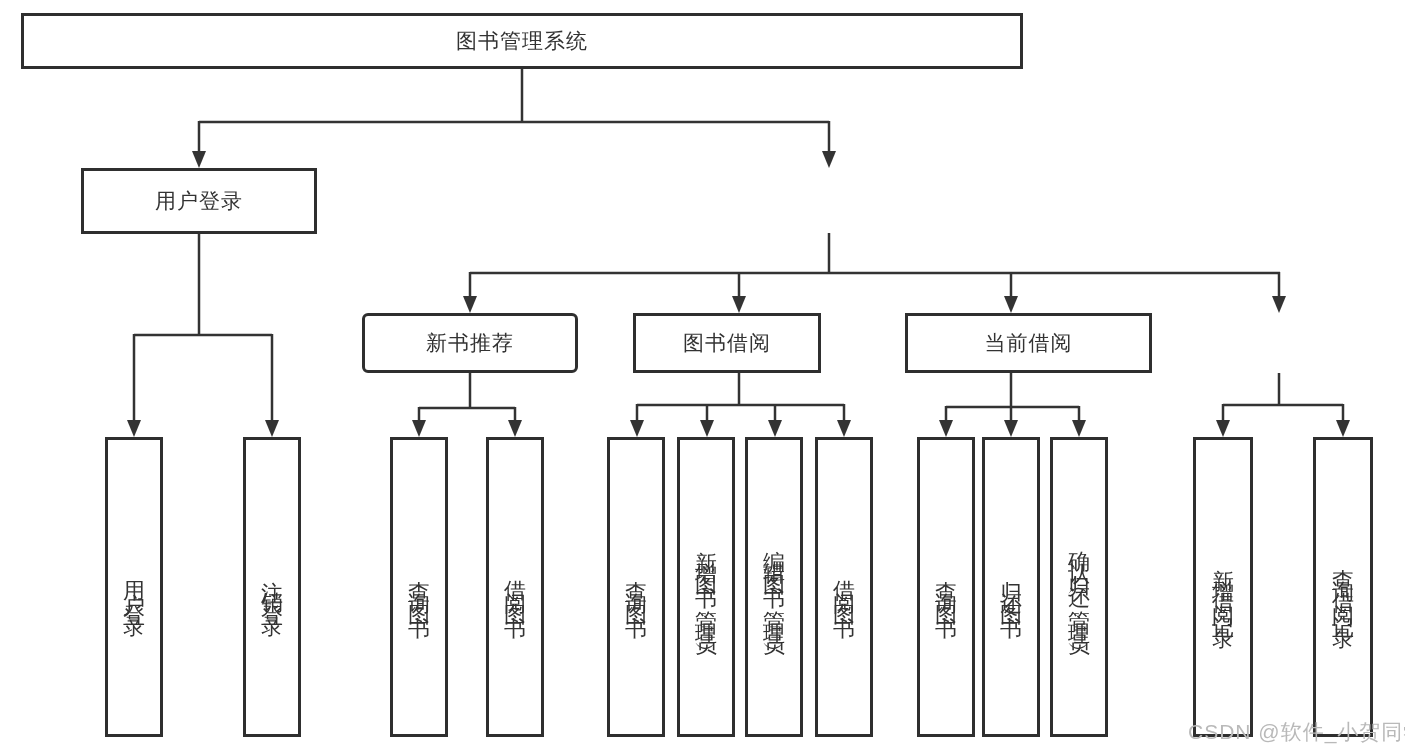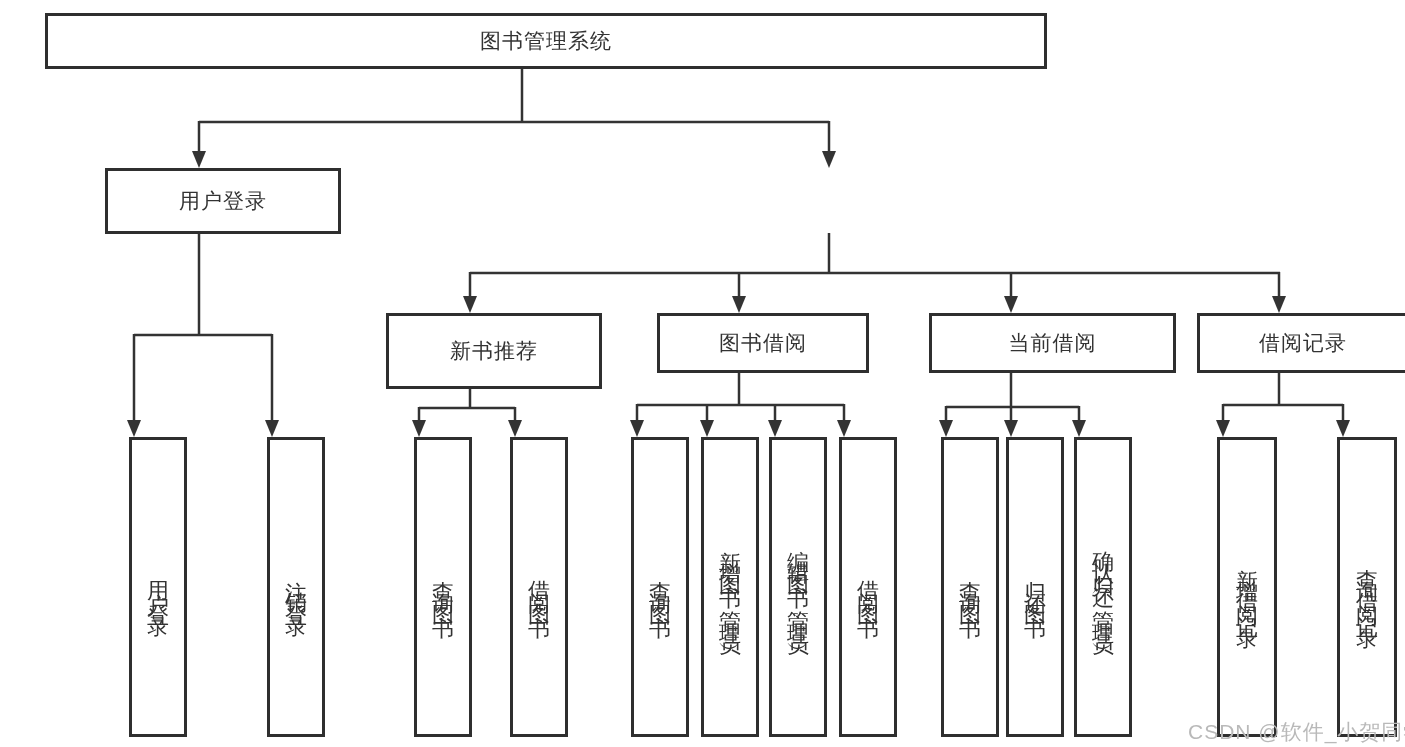--- a/index.html
+++ b/index.html
@@ -25,21 +25,20 @@
   .box {
     position: absolute;
     box-sizing: border-box;
     border: 3px solid #2f2f2f;
     background: #ffffff;
     display: flex;
     align-items: center;
     justify-content: center;
     color: #333333;
     z-index: 2;
-    margin-left: 24px;
   }
   .hbox {
     font-size: 21px;
     letter-spacing: 1px;
   }
   .vbox {
     font-size: 22px;
   }
   .vbox .vtext {
     writing-mode: vertical-rl;
@@ -135,32 +134,29 @@
   </svg>
 
   <div class="box hbox" style="left:21px; top:13px; width:1002px; height:56px;">
     <span>图书管理系统</span>
   </div>
 
   <div class="box hbox" style="left:81px; top:168px; width:236px; height:66px;">
     <span>用户登录</span>
   </div>
 
-  <div class="box hbox" style="left:362px; top:313px; width:216px; height:76px;">
+  <div class="box hbox" style="left:362px; top:313px; width:216px; height:60px;border-radius:6px;">
     <span>新书推荐</span>
   </div>
-  <div class="box hbox" style="left:633px; top:313px; width:212px; height:60px;">
+  <div class="box hbox" style="left:633px; top:313px; width:188px; height:60px;">
     <span>图书借阅</span>
   </div>
   <div class="box hbox" style="left:905px; top:313px; width:247px; height:60px;">
     <span>当前借阅</span>
   </div>
-  <div class="box hbox" style="left:1173px; top:313px; width:212px; height:60px;">
-    <span>借阅记录</span>
-  </div>
 
   <div class="box vbox" style="left:105px; top:437px; width:58px; height:300px;">
     <span class="vtext">用户登录</span>
   </div>
   <div class="box vbox" style="left:243px; top:437px; width:58px; height:300px;">
     <span class="vtext">注销登录</span>
   </div>
 
   <div class="box vbox" style="left:390px; top:437px; width:58px; height:300px;">
     <span class="vtext">查询图书</span>

